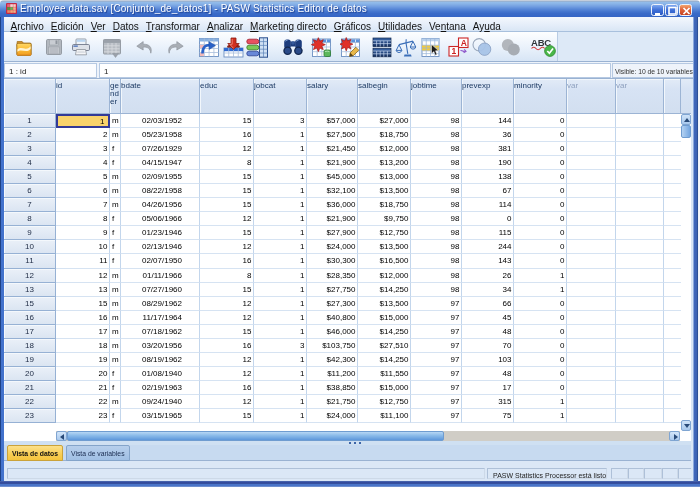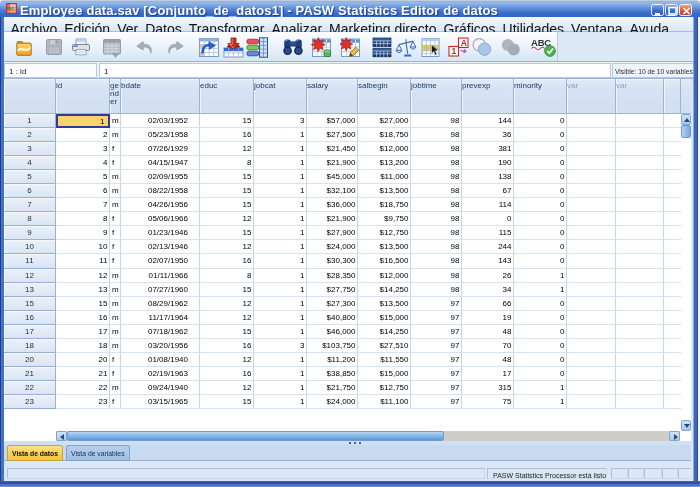--- a/index.html
+++ b/index.html
@@ -3,31 +3,31 @@
 <style>
 *{margin:0;padding:0;box-sizing:border-box}
 html,body{width:700px;height:487px;overflow:hidden;background:#fff}
 body{font-family:"Liberation Sans",sans-serif;position:relative;-webkit-font-smoothing:antialiased}
 .win{position:absolute;left:0;top:0;width:700px;height:487px;transform:translateZ(0)}
 
 .title{position:absolute;left:0;top:0;width:700px;height:17px;
  background:linear-gradient(180deg,#eef3fb 0px,#9aa7bc 1px,#95bdea 2px,#88b2e7 4px,#729ee1 6.5px,#5988d8 9px,#4576ce 11.5px,#3a6bc8 13.5px,#3565c5 17px);
  border-radius:4px 4px 0 0}
 .title .appico{position:absolute;left:6px;top:3px;width:11px;height:11px}
-.title .txt{position:absolute;left:20px;top:3px;font-size:13px;font-weight:bold;color:#fff;
+.title .txt{position:absolute;left:20px;top:3px;font-size:10px;font-weight:normal;color:#fff;
  text-shadow:1px 1px 1px #1c3f90;letter-spacing:.15px;white-space:nowrap}
 .wbtn{position:absolute;top:4px;width:13px;height:11.5px;border-radius:2.5px;
  border:1px solid #eef3fc;background:linear-gradient(180deg,#7ea7ef 0%,#3e6fd8 50%,#2d5cc4 100%)}
 .wbtn.b1{left:651px}.wbtn.b2{left:665px}
 .wbtn.b3{left:679px;background:linear-gradient(180deg,#f2a671 0%,#e0633a 45%,#c44323 100%)}
 .wbtn svg{position:absolute;left:0;top:0}
 
 .menu{position:absolute;left:4px;top:17px;width:692px;height:14.5px;
  background:linear-gradient(180deg,#f4f8fd 0%,#e4edf9 60%,#d9e6f5 100%);
- border-bottom:1px solid #a8c0dd;font-size:14px;color:#111;white-space:nowrap;padding-left:3px}
+ border-bottom:1px solid #a8c0dd;font-size:10px;color:#111;white-space:nowrap;padding-left:3px}
 .menu span{display:inline-block;padding:4px 3.5px 0 3.5px}
 .menu u{text-decoration:underline}
 
 .tbar{position:absolute;left:4px;top:32px;width:692px;height:30px;
  background:linear-gradient(180deg,#fdfeff 0%,#e9f1fb 55%,#d7e5f5 100%);
  border-bottom:1px solid #9ab2d2}
 .tbar .sep{position:absolute;left:553px;top:0;width:1px;height:29px;background:#b9cce4}
 .tbar .after{position:absolute;left:554px;top:0;width:138px;height:29px;background:#dde9f7}
 .ticon{position:absolute;top:5px}
 
@@ -46,21 +46,21 @@
  background:linear-gradient(180deg,#e2ebf7 0%,#d7e3f4 30%,#d2dff0 100%);
  border-right:1px solid #9cb4d4;border-bottom:1px solid #9cb4d4;
  box-shadow:inset 1px 1px 0 #f2f7fc}
 tr.hdr th.varh{color:#8fa1bf}
 tbody tr{height:14.05px}
 th.rh{background:linear-gradient(180deg,#eaf0f8 0%,#dbe5f2 100%);color:#222f48;text-align:center;
  border-right:1px solid #96b1d4;border-bottom:1px solid #96b1d4;box-shadow:inset 1px 1px 0 #f4f8fc;
  font-size:8px;vertical-align:middle}
 td{border-right:1px solid #c3d6ec;border-bottom:1px solid #d6e3f2;color:#000;vertical-align:middle;background:#fff}
 table.grid td.num{text-align:right;padding-right:1.5px}
-table.grid td.bd{padding-right:11px}
+table.grid td.bd{padding-right:17px}
 table.grid td.g{text-align:left;padding-left:2px}
 table.grid td.sel{background:#f9d36b;border:2px solid #333a96;padding-right:3.5px}
 td.last{border-right:none}
 
 .vsb{position:absolute;left:681px;top:114px;width:10px;height:316.5px;background:#fff}
 .vsb .btn{position:absolute;left:0;width:10px;height:11px;background:linear-gradient(180deg,#cfe3f8,#a8c8ec);
  border:1px solid #7fa5d2;border-radius:2px}
 .vsb .up{top:0}.vsb .dn{bottom:0}
 .vsb .thumb{position:absolute;left:0;top:11px;width:10px;height:13px;
  background:linear-gradient(90deg,#b4d2f2,#74a6e0);border:1px solid #6f9cd0;border-radius:2px}
@@ -383,21 +383,21 @@
             <td class="last"></td>
           </tr>
 <tr>
             <th class="rh">5</th>
             <td class="num">5</td>
             <td class="g">m</td>
             <td class="num bd">02/09/1955</td>
             <td class="num">15</td>
             <td class="num">1</td>
             <td class="num">$45,000</td>
-            <td class="num">$11,000</td>
+            <td class="num">$13,000</td>
             <td class="num">98</td>
             <td class="num">138</td>
             <td class="num">0</td>
             <td></td>
             <td></td>
             <td class="last"></td>
           </tr>
 <tr>
             <th class="rh">6</th>
             <td class="num">6</td>
@@ -545,21 +545,21 @@
 <tr>
             <th class="rh">16</th>
             <td class="num">16</td>
             <td class="g">m</td>
             <td class="num bd">11/17/1964</td>
             <td class="num">12</td>
             <td class="num">1</td>
             <td class="num">$40,800</td>
             <td class="num">$15,000</td>
             <td class="num">97</td>
-            <td class="num">19</td>
+            <td class="num">45</td>
             <td class="num">0</td>
             <td></td>
             <td></td>
             <td class="last"></td>
           </tr>
 <tr>
             <th class="rh">17</th>
             <td class="num">17</td>
             <td class="g">m</td>
             <td class="num bd">07/18/1962</td>
@@ -578,20 +578,36 @@
             <th class="rh">18</th>
             <td class="num">18</td>
             <td class="g">m</td>
             <td class="num bd">03/20/1956</td>
             <td class="num">16</td>
             <td class="num">3</td>
             <td class="num">$103,750</td>
             <td class="num">$27,510</td>
             <td class="num">97</td>
             <td class="num">70</td>
+            <td class="num">0</td>
+            <td></td>
+            <td></td>
+            <td class="last"></td>
+          </tr>
+<tr>
+            <th class="rh">19</th>
+            <td class="num">19</td>
+            <td class="g">m</td>
+            <td class="num bd">08/19/1962</td>
+            <td class="num">12</td>
+            <td class="num">1</td>
+            <td class="num">$42,300</td>
+            <td class="num">$14,250</td>
+            <td class="num">97</td>
+            <td class="num">103</td>
             <td class="num">0</td>
             <td></td>
             <td></td>
             <td class="last"></td>
           </tr>
 <tr>
             <th class="rh">20</th>
             <td class="num">20</td>
             <td class="g">f</td>
             <td class="num bd">01/08/1940</td>

